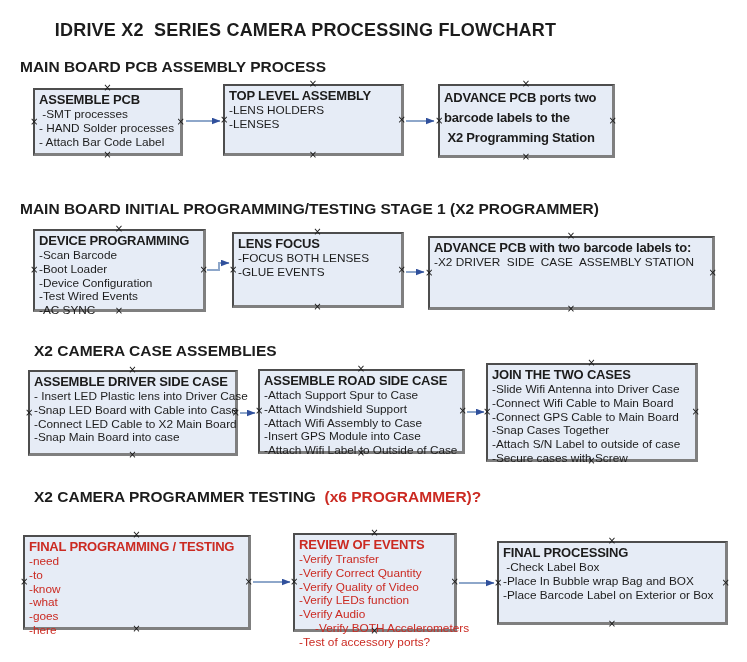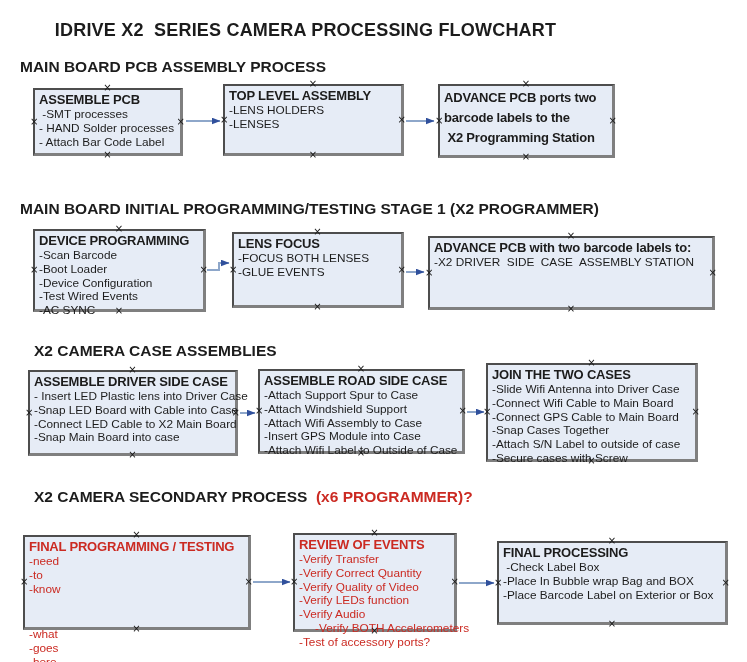--- a/index.html
+++ b/index.html
@@ -24,21 +24,21 @@
 </style>
 </head>
 <body>
 
 <div id="canvas">
   <div class="page-title">IDRIVE X2  SERIES CAMERA PROCESSING FLOWCHART</div>
 
 <div class="section-heading" style="left: 20px; top: 58px;"><span style="color: rgb(28, 28, 28);">MAIN BOARD PCB ASSEMBLY PROCESS</span></div>
     <div class="section-heading" style="left: 20px; top: 200px;"><span style="color: rgb(28, 28, 28);">MAIN BOARD INITIAL PROGRAMMING/TESTING STAGE 1 (X2 PROGRAMMER)</span></div>
     <div class="section-heading" style="left: 34px; top: 342px;"><span style="color: rgb(28, 28, 28);">X2 CAMERA CASE ASSEMBLIES</span></div>
-    <div class="section-heading" style="left: 34px; top: 488px;"><span style="color: rgb(28, 28, 28);">X2 CAMERA SECONDARY PROCESS  </span><span style="color: rgb(203, 42, 34);">(x6 PROGRAMMER)?</span></div>
+    <div class="section-heading" style="left: 34px; top: 488px;"><span style="color: rgb(28, 28, 28);">X2 CAMERA PROGRAMMER TESTING  </span><span style="color: rgb(203, 42, 34);">(x6 PROGRAMMER)?</span></div>
     <div class="flow-box" style="left: 33px; top: 88px; width: 150px; height: 68px; background: rgb(230, 236, 246);">
       <div class="box-title">ASSEMBLE PCB</div>
       <div class="box-item"> -SMT processes</div>
       <div class="box-item">- HAND Solder processes</div>
       <div class="box-item">- Attach Bar Code Label</div>
       <span class="handle handle-top">×</span>
       <span class="handle handle-right">×</span>
       <span class="handle handle-bottom">×</span>
       <span class="handle handle-left">×</span>
     </div>
@@ -123,21 +123,21 @@
       <span class="handle handle-top">×</span>
       <span class="handle handle-right">×</span>
       <span class="handle handle-bottom">×</span>
       <span class="handle handle-left">×</span>
     </div>
     <div class="flow-box" style="left: 23px; top: 535px; width: 228px; height: 95px; background: rgb(230, 236, 246);">
       <div class="box-title" style="color: rgb(203, 42, 34);">FINAL PROGRAMMING / TESTING</div>
       <div class="box-item" style="color: rgb(203, 42, 34);">-need</div>
       <div class="box-item" style="color: rgb(203, 42, 34);">-to</div>
       <div class="box-item" style="color: rgb(203, 42, 34);">-know</div>
-      <div class="box-item" style="color: rgb(203, 42, 34); margin-top: 32px;">-what</div>
+      <div class="box-item" style="color: rgb(203, 42, 34);">-what</div>
       <div class="box-item" style="color: rgb(203, 42, 34);">-goes</div>
       <div class="box-item" style="color: rgb(203, 42, 34);">-here</div>
       <span class="handle handle-top">×</span>
       <span class="handle handle-right">×</span>
       <span class="handle handle-bottom">×</span>
       <span class="handle handle-left">×</span>
     </div>
     <div class="flow-box" style="left: 293px; top: 533px; width: 164px; height: 99px; background: rgb(230, 236, 246);">
       <div class="box-title" style="color: rgb(203, 42, 34);">REVIEW OF EVENTS</div>
       <div class="box-item" style="color: rgb(203, 42, 34);">-Verify Transfer</div>

